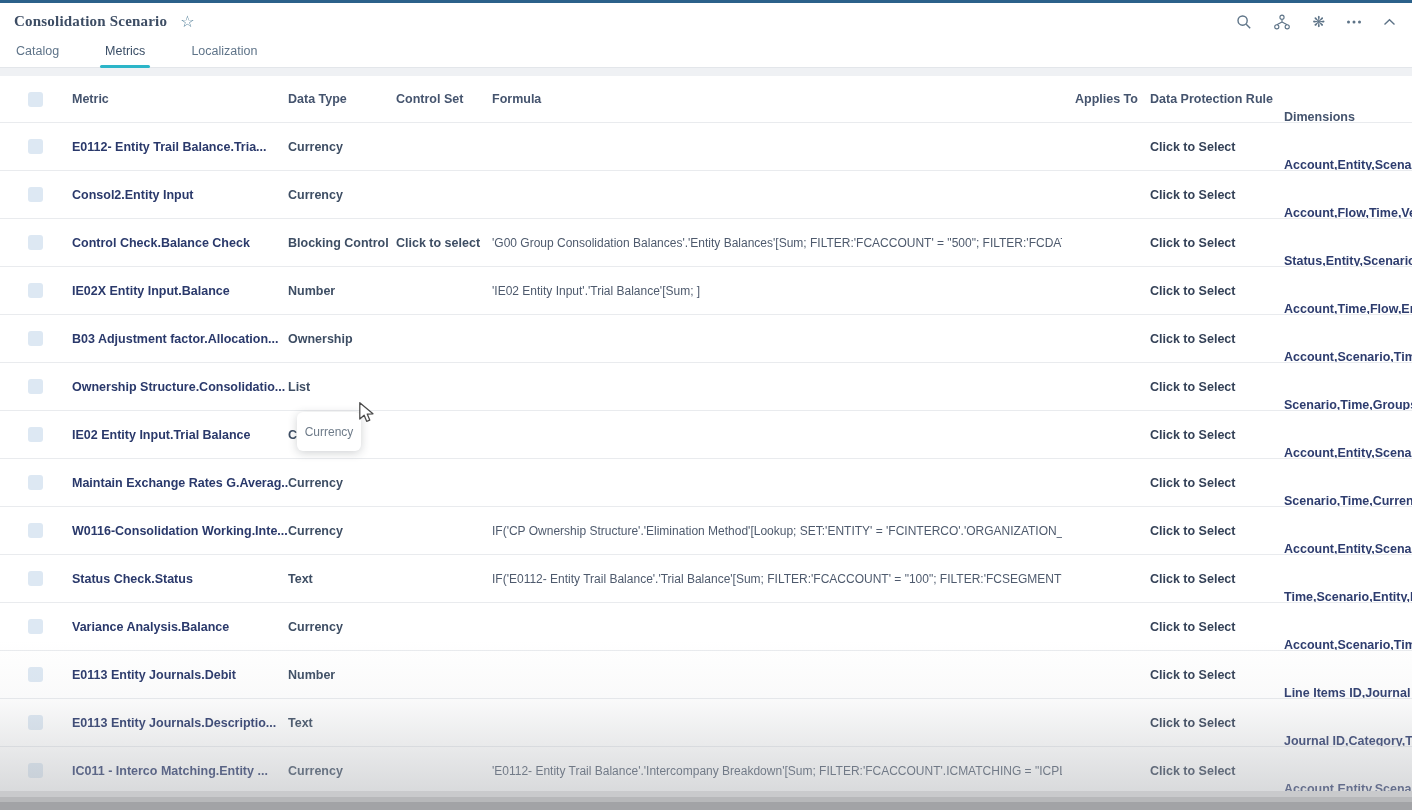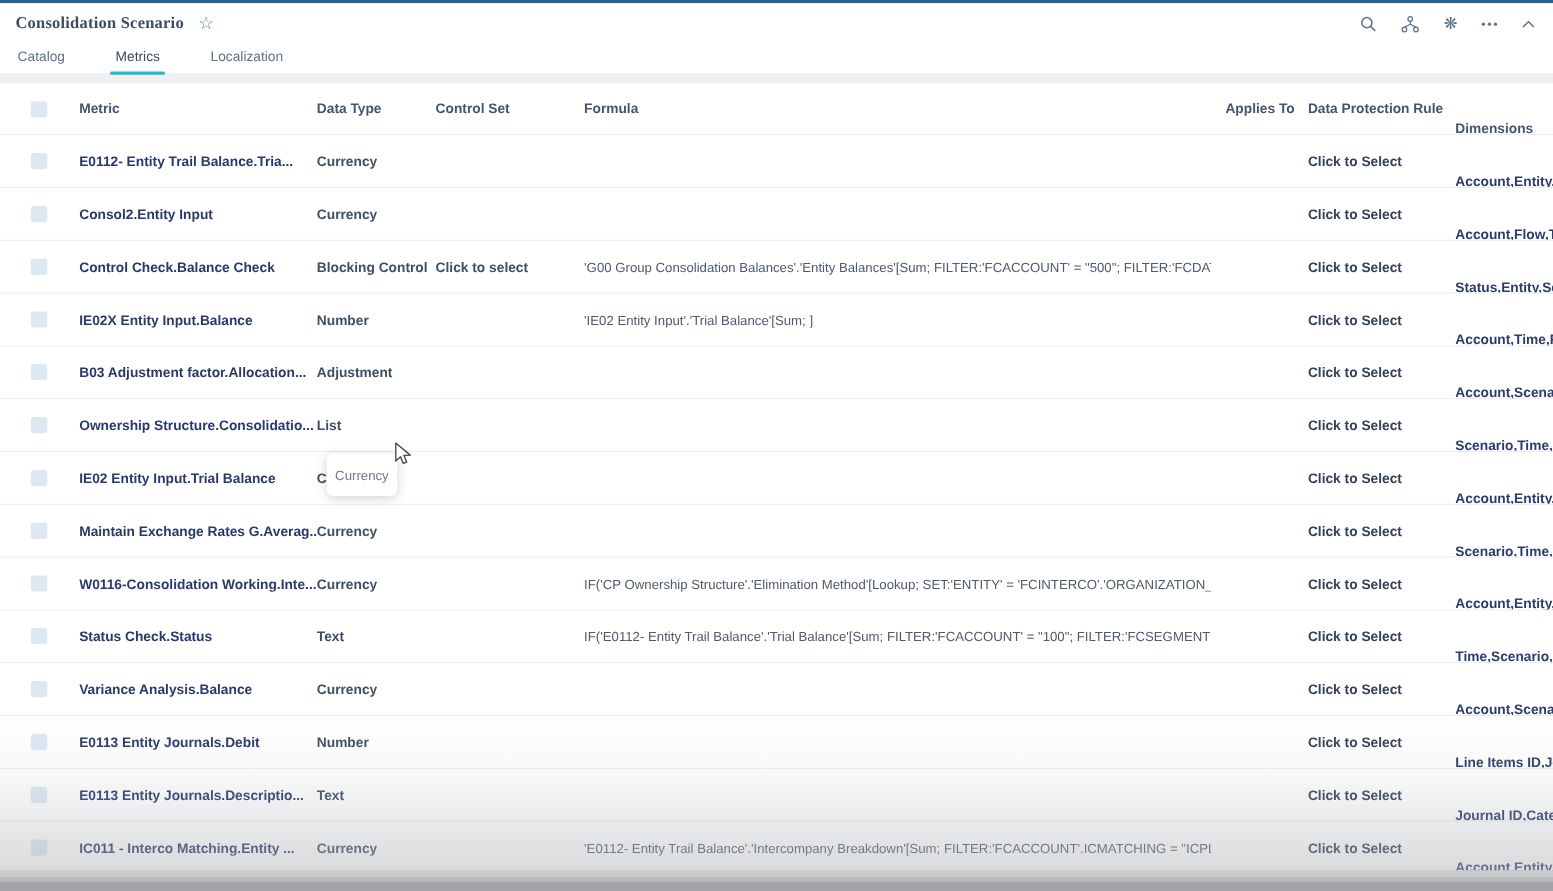--- a/index.html
+++ b/index.html
@@ -32,21 +32,21 @@
   
   .thead { display:flex; align-items:center; height:47px; border-bottom:1px solid #e9ebee; background:#fff; }
   .thead .cell { font-size:12.5px; font-weight:700; color:#45546e; }
   .trow { display:flex; align-items:center; height:48px; border-bottom:1px solid #e9ebee; background:#fff; overflow:hidden; white-space:nowrap; }
 
   .cell { flex:0 0 auto; overflow:hidden; white-space:nowrap; padding-right:10px; }
   .c-check   { flex:0 0 72px; padding-left:28px; display:flex; align-items:center; }
   .c-metric  { flex:0 0 216px; }
   .c-dtype   { flex:0 0 108px; }
   .c-cset    { flex:0 0 96px; }
-  .c-formula { flex:0 0 570px;margin-left:39px; }
+  .c-formula { flex:0 0 570px; }
   .c-applies { flex:0 0 88px; padding-left:13px; }
   .c-dpr     { flex:0 0 134px; }
   .c-dims    { flex:1 1 auto; padding-right:0;margin-top:36px; }
 
   .checkbox { width:15px; height:15px; background:#dde8f3; border-radius:3px; cursor:pointer; }
 
   .metric-text  { font-size:12.5px; font-weight:700; color:#2a396b; cursor:pointer; }
   .dtype-text   { font-size:12.5px; font-weight:700; color:#3e4e64; }
   .cset-text    { font-size:12.5px; font-weight:700; color:#3e4e64; cursor:pointer; }
   .formula-text { font-size:12px;   font-weight:400; color:#4e5a6d; }
@@ -189,21 +189,21 @@
     <div class="cell c-applies"></div>
     <div class="cell c-dpr dpr-text">Click to Select</div>
     <div class="cell c-dims dims-text">Account,Time,Flow,Entity</div>
   </div>
 
   <div class="trow">
     <div class="cell c-check">
         <span class="checkbox"></span>
       </div>
     <div class="cell c-metric metric-text">B03 Adjustment factor.Allocation...</div>
-    <div class="cell c-dtype dtype-text">Adjustment</div>
+    <div class="cell c-dtype dtype-text">Ownership</div>
     <div class="cell c-cset cset-text"></div>
     <div class="cell c-formula formula-text"></div>
     <div class="cell c-applies"></div>
     <div class="cell c-dpr dpr-text">Click to Select</div>
     <div class="cell c-dims dims-text">Account,Scenario,Time</div>
   </div>
 
   <div class="trow">
     <div class="cell c-check">
         <span class="checkbox"></span>

